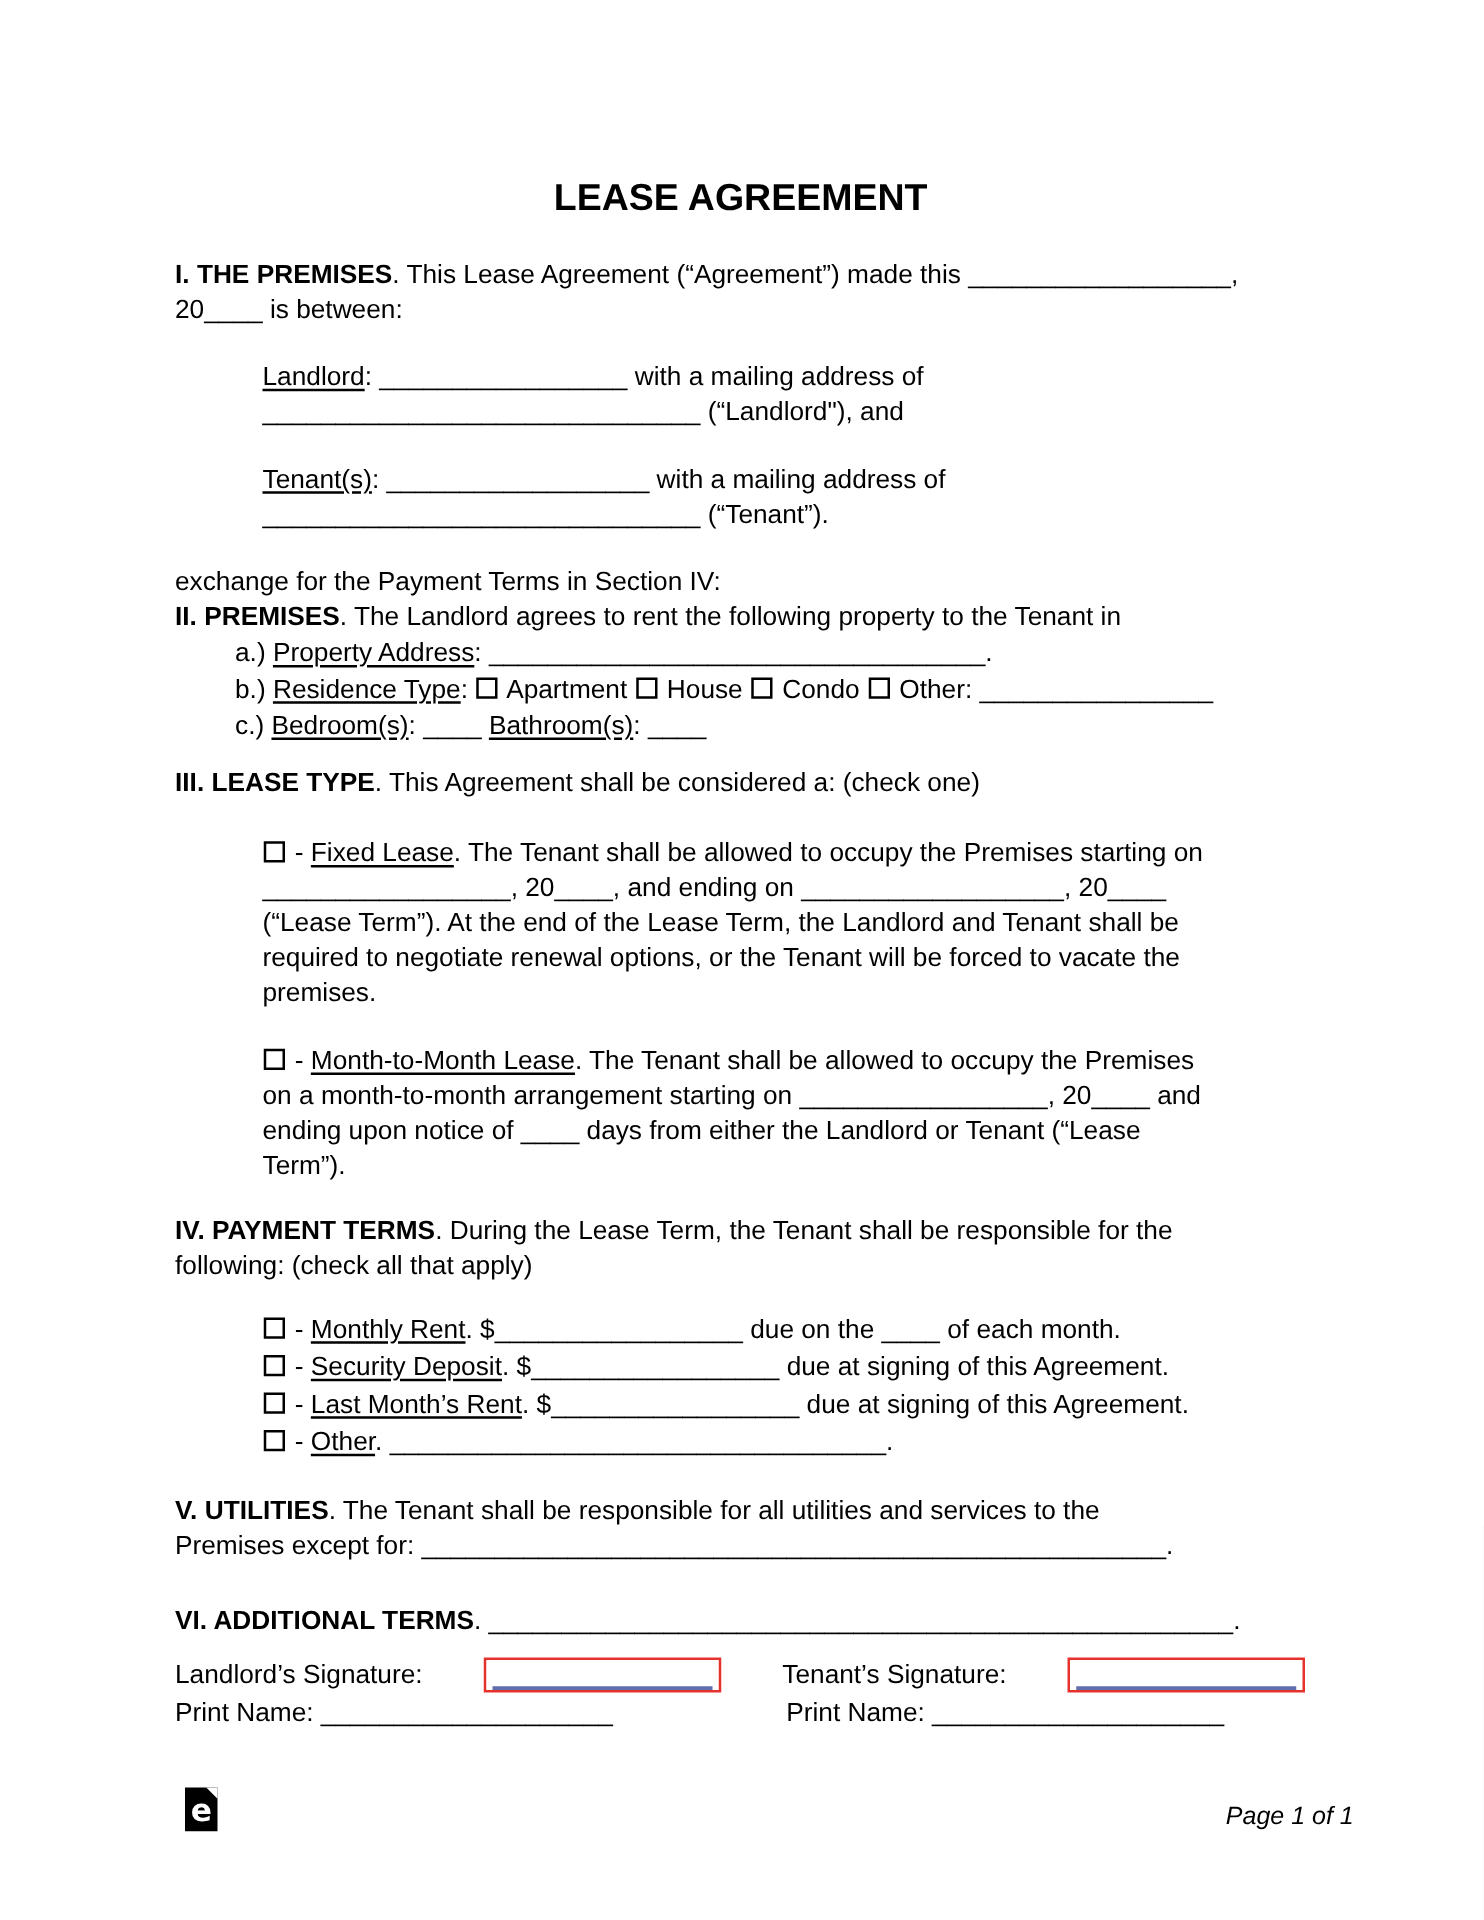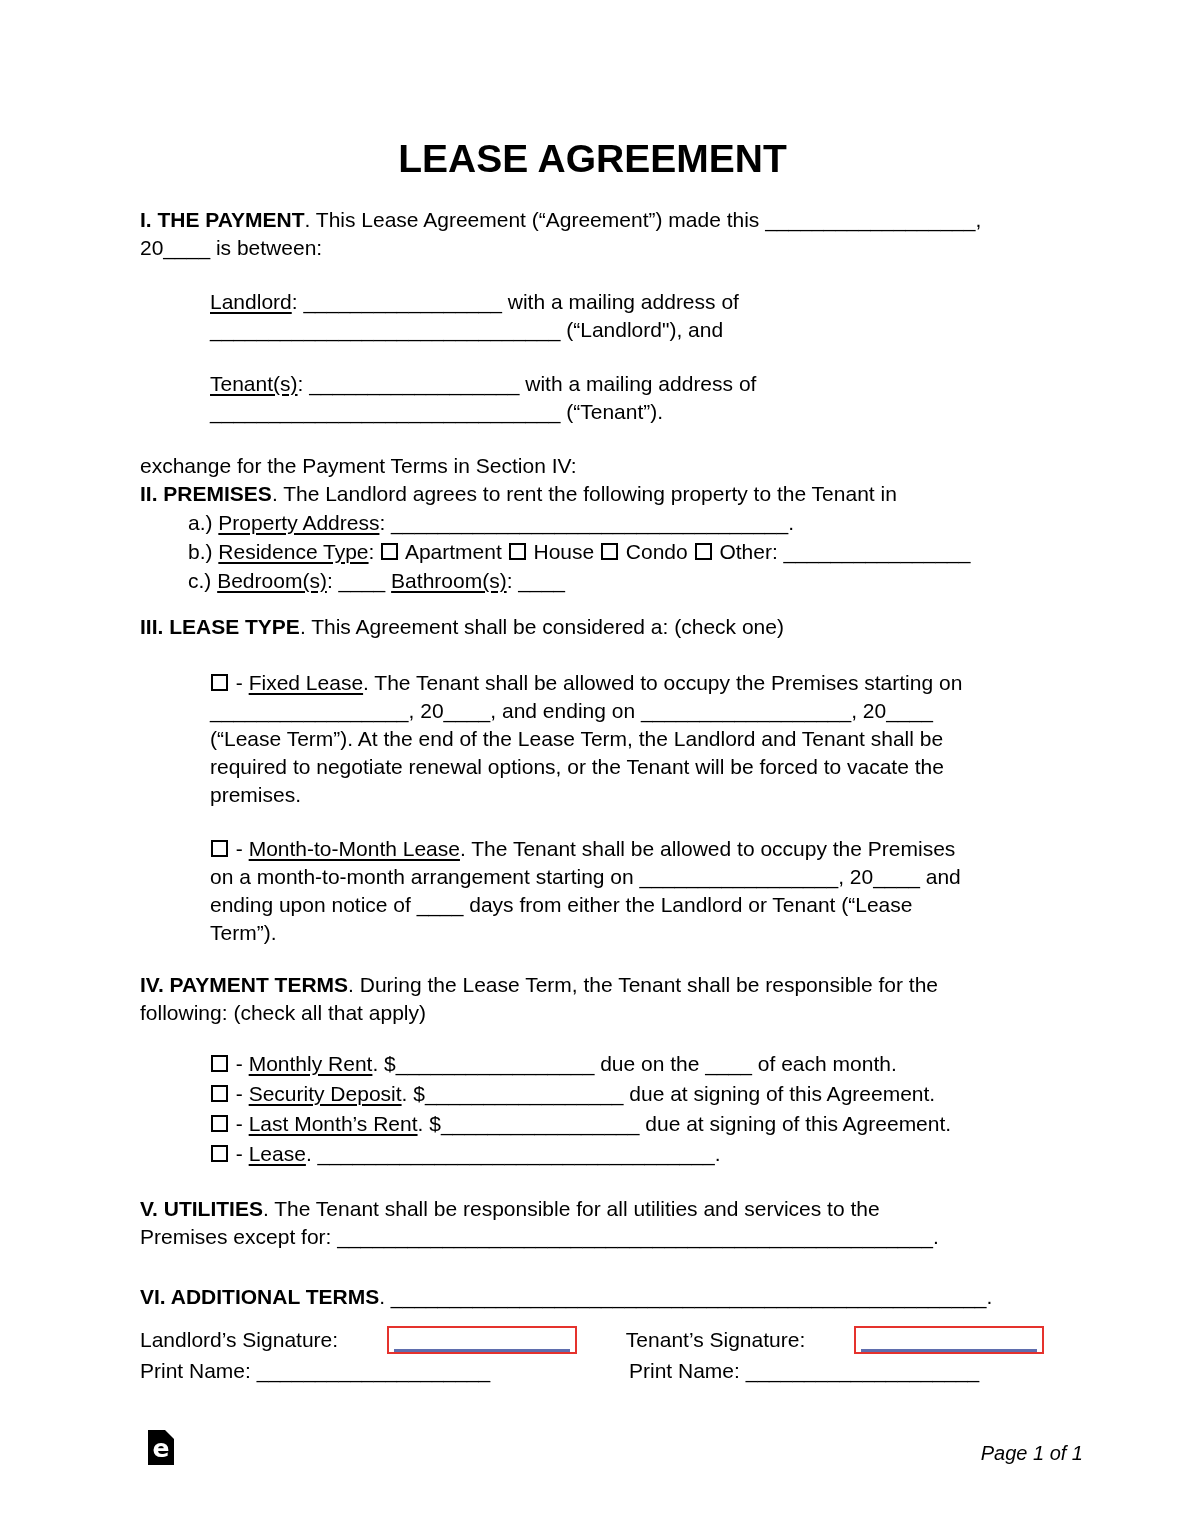--- a/index.html
+++ b/index.html
@@ -11,21 +11,21 @@
     background: #ffffff;
     font-family: "Liberation Sans", "DejaVu Sans", sans-serif;
     font-size: 21px;
     color: #000;
     overflow: hidden;
   }
   .doc { position: absolute; left: 140px; top: 140px; width: 905px; }
   .title {
     text-align: center;
     font-weight: bold;
-    font-size: 39px;
+    font-size: 30px;
     line-height: 38px;
   }
   .block { margin: 0; }
   .line { line-height: 28px; white-space: pre; }
   .items .line { line-height: 29px; margin-left: 13px; }
   .payment .line { line-height: 30px; }
   .bold { font-weight: bold; }
   .ul { text-decoration: underline; text-decoration-thickness: 2px; text-underline-offset: 3px; }
   .cb {
     display: inline-block;
@@ -78,21 +78,21 @@
 </head>
 <body>
 
 <div class="page">
   <div class="doc">
 
     <div class="title">LEASE AGREEMENT</div>
 
     <div>
         <div class="block" style="margin-top: 28px;">
-          <div class="line"><span class="bold">I. THE PAYMENT</span><span class="run">. This Lease Agreement (“Agreement”) made this </span><span class="run">__________________</span><span class="run">,</span></div>
+          <div class="line"><span class="bold">I. THE PREMISES</span><span class="run">. This Lease Agreement (“Agreement”) made this </span><span class="run">__________________</span><span class="run">,</span></div>
           <div class="line"><span class="run">20</span><span class="run">____</span><span class="run"> is between:</span></div>
         </div>
         <div class="block" style="padding-left: 70px; margin-top: 26px;">
           <div class="line"><span class="ul">Landlord</span><span class="run">: </span><span class="run">_________________</span><span class="run"> with a mailing address of</span></div>
           <div class="line"><span class="run">______________________________</span><span class="run"> (“Landlord"), and</span></div>
         </div>
         <div class="block" style="padding-left: 70px; margin-top: 26px;">
           <div class="line"><span class="ul">Tenant(s)</span><span class="run">: </span><span class="run">__________________</span><span class="run"> with a mailing address of</span></div>
           <div class="line"><span class="run">______________________________</span><span class="run"> (“Tenant”).</span></div>
         </div>
@@ -122,21 +122,21 @@
           <div class="line"><span class="run">Term”).</span></div>
         </div>
         <div class="block" style="margin-top: 24px;">
           <div class="line"><span class="bold">IV. PAYMENT TERMS</span><span class="run">. During the Lease Term, the Tenant shall be responsible for the</span></div>
           <div class="line"><span class="run">following: (check all that apply)</span></div>
         </div>
         <div class="block payment" style="padding-left: 70px; margin-top: 22px;">
           <div class="line"><span class="cb" aria-label="☐"></span><span class="run"> - </span><span class="ul">Monthly Rent</span><span class="run">. $</span><span class="run">_________________</span><span class="run"> due on the </span><span class="run">____</span><span class="run"> of each month.</span></div>
           <div class="line"><span class="cb" aria-label="☐"></span><span class="run"> - </span><span class="ul">Security Deposit</span><span class="run">. $</span><span class="run">_________________</span><span class="run"> due at signing of this Agreement.</span></div>
           <div class="line"><span class="cb" aria-label="☐"></span><span class="run"> - </span><span class="ul">Last Month’s Rent</span><span class="run">. $</span><span class="run">_________________</span><span class="run"> due at signing of this Agreement.</span></div>
-          <div class="line"><span class="cb" aria-label="☐"></span><span class="run"> - </span><span class="ul">Lease</span><span class="run">. </span><span class="run">__________________________________</span><span class="run">.</span></div>
+          <div class="line"><span class="cb" aria-label="☐"></span><span class="run"> - </span><span class="ul">Other</span><span class="run">. </span><span class="run">__________________________________</span><span class="run">.</span></div>
         </div>
         <div class="block" style="margin-top: 26px;">
           <div class="line"><span class="bold">V. UTILITIES</span><span class="run">. The Tenant shall be responsible for all utilities and services to the</span></div>
           <div class="line"><span class="run">Premises except for: </span><span class="run">___________________________________________________</span><span class="run">.</span></div>
         </div>
         <div class="block" style="margin-top: 32px;">
           <div class="line"><span class="bold">VI. ADDITIONAL TERMS</span><span class="run">. </span><span class="run">___________________________________________________</span><span class="run">.</span></div>
         </div>
       </div>
 

